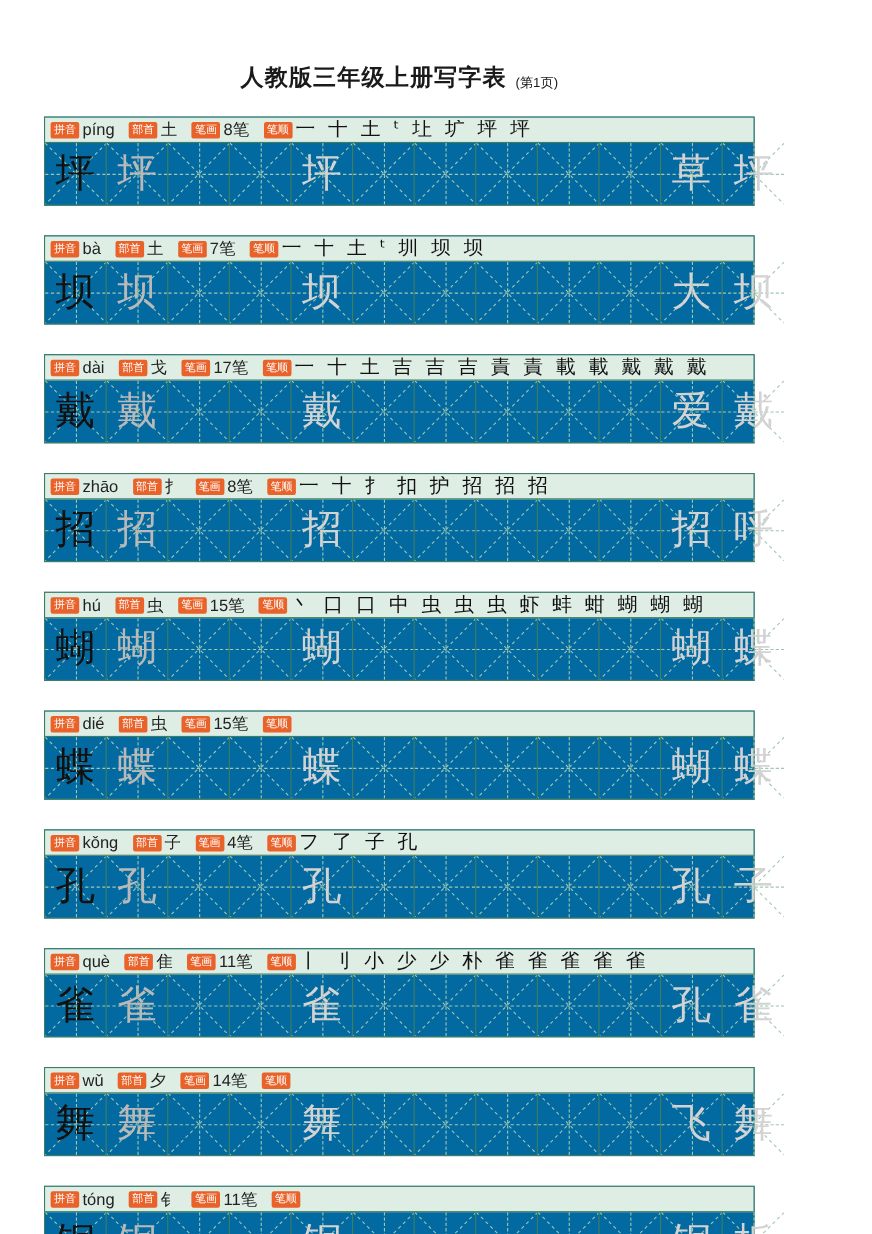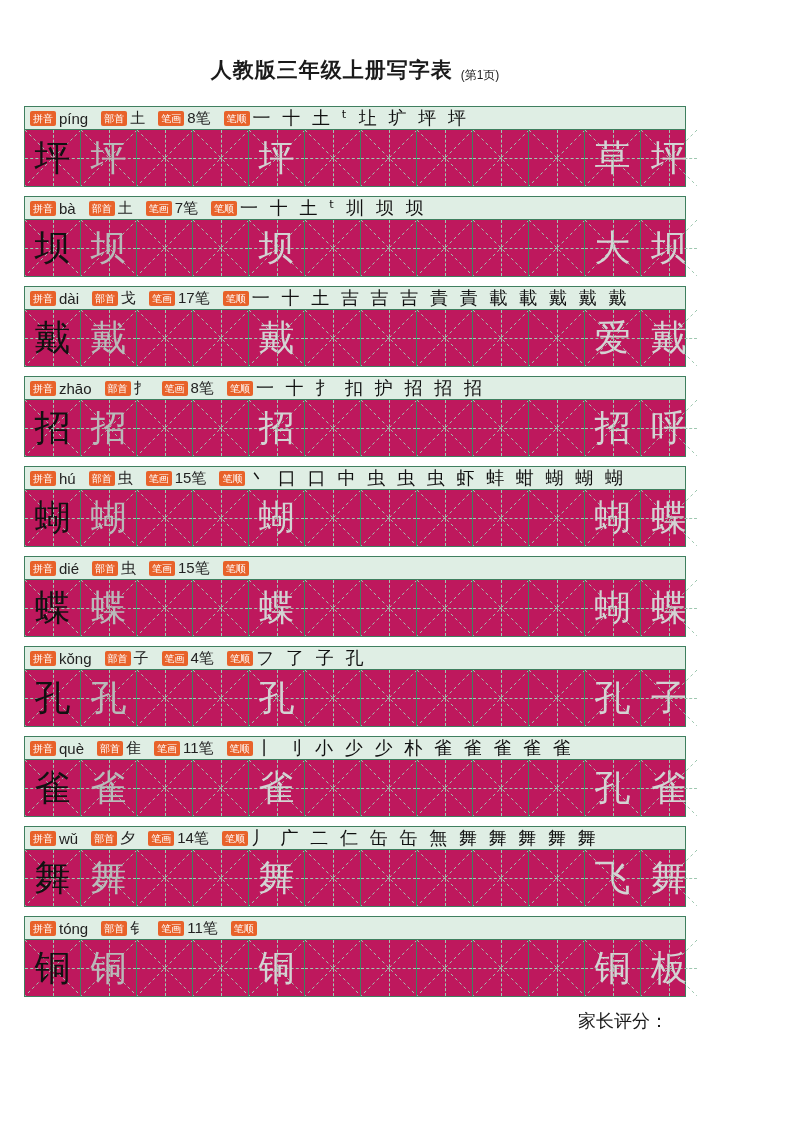--- a/index.html
+++ b/index.html
@@ -12,21 +12,21 @@
     height: 1122px;
     font-family: "Liberation Sans", sans-serif;
     color: #1a1a1a;
     position: relative;
     overflow: hidden;
   }
   .page {
     width: 732px;
     height: 1122px;
     box-sizing: border-box;
-    padding: 56px 46px 20px 24px;
+    padding: 56px 46px 20px 40px;
     position: relative;
   }
   .title-row {
     text-align: center;
     margin-bottom: 22px;
     white-space: nowrap;
   }
   .title-main {
     font-family: "DejaVu Serif", serif;
     font-size: 21px;
@@ -35,22 +35,22 @@
   }
   .title-page {
     font-size: 12px;
     margin-left: 8px;
     position: relative;
     top: 2px;
   }
   
   .char-block {
     border: 1px solid #3f7f5f;
-    margin-bottom: 9px;
-    background: #be185d;
+    margin-bottom: 27px;
+    background: #0369a1;
   }
   .meta-row {
     display: flex;
     align-items: center;
     background: #dfeee4;
     height: 23px;
     border-bottom: 1px solid #3f7f5f;
     padding-left: 5px;
     box-sizing: border-box;
     overflow: hidden;
@@ -1083,21 +1083,20 @@
       </div>
       <div class="char-block">
         <div class="meta-row">
           <span class="tag">拼音</span>
           <span class="meta-val">wǔ</span>
           <span class="tag">部首</span>
           <span class="meta-val">夕</span>
           <span class="tag">笔画</span>
           <span class="meta-val">14笔</span>
           <span class="tag">笔顺</span>
-          <span class="stroke-order">丿 广 二 仁 缶 缶 無 舞 舞 舞 舞 舞</span>
         </div>
         <div class="cells">
           <div class="cell">
             <div class="diag">
               <svg width="56" height="56" viewBox="0 0 56 56">
                 <line x1="0" y1="0" x2="56" y2="56" stroke="#9ec8b0" stroke-width="1" stroke-dasharray="3,3"></line>
                 <line x1="56" y1="0" x2="0" y2="56" stroke="#9ec8b0" stroke-width="1" stroke-dasharray="3,3"></line>
               </svg>
             </div>
             <div class="glyph solid">舞</div>

